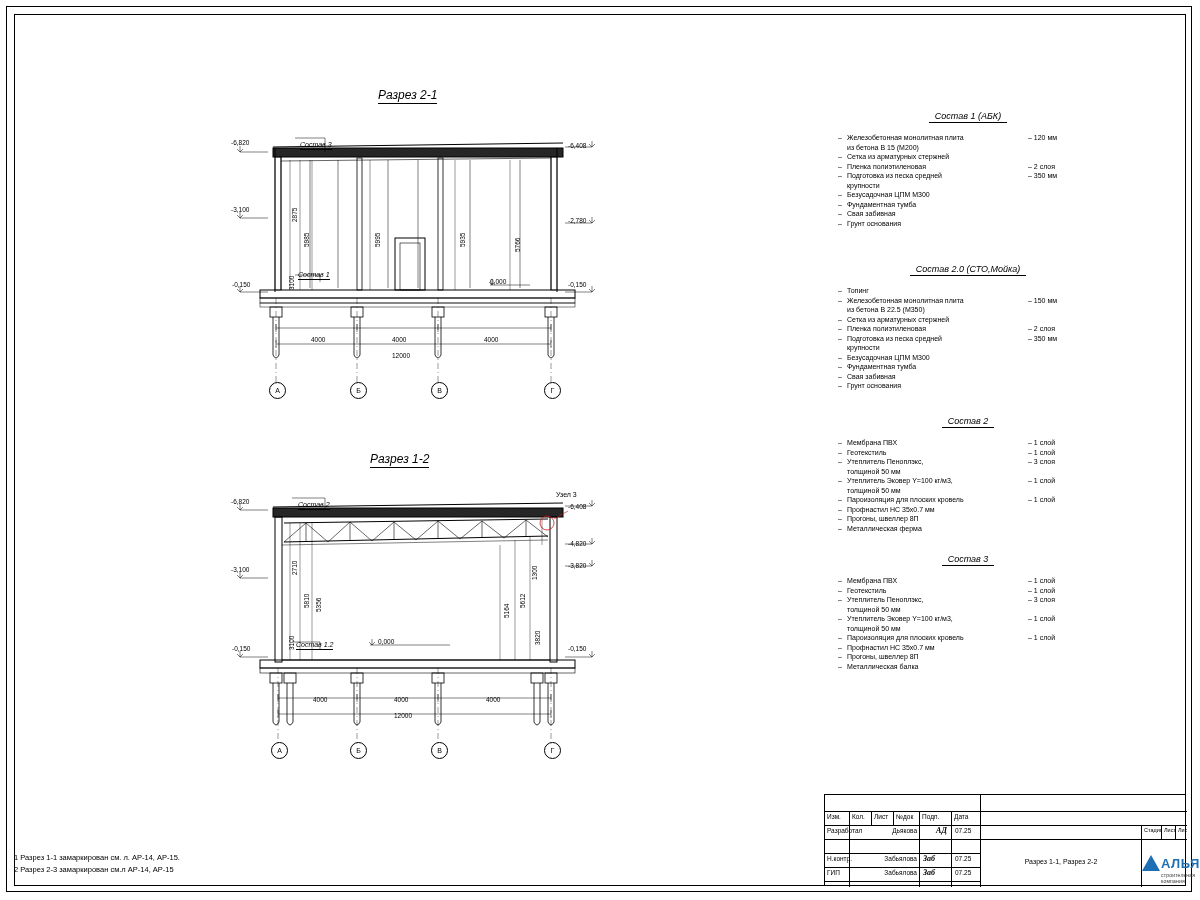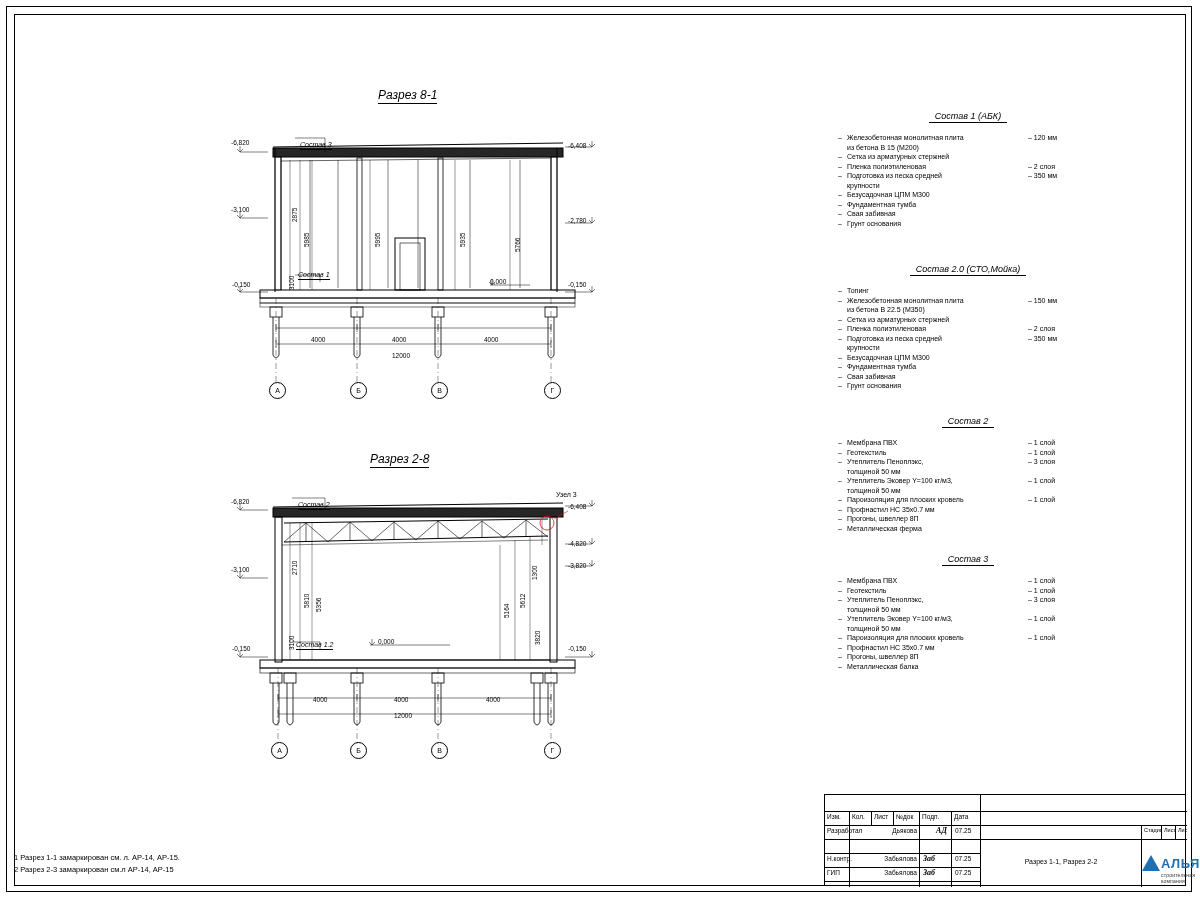--- a/index.html
+++ b/index.html
@@ -164,21 +164,21 @@
 </style>
 </head>
 <body>
 
 <div class="sheet">
 
   <div class="frame-outer"></div>
   <div class="frame-inner"></div>
 
   <div class="title-cut" style="left:378px; top:88px;">
-    <span class="underline">Разрез 8-1</span>
+    <span class="underline">Разрез 2-1</span>
   </div>
 
   <div>
     <svg width="400" height="280" style="position:absolute; left:220px; top:130px;">
 
       <rect x="53" y="18" width="290" height="9" fill="none" stroke="#000" stroke-width="1"></rect>
       <rect x="53" y="18" width="290" height="9" fill="#000" fill-opacity="0.85"></rect>
 
       <line x1="53" y1="17" x2="343" y2="13" stroke="#000" stroke-width="1"></line>
 
@@ -307,21 +307,21 @@
     <div class="dim-text" style="left:484px; top:336px;">4000</div>
     <div class="dim-text" style="left:392px; top:352px;">12000</div>
 
     <div class="axis-circle" style="left:269px; top:382px;">А</div>
     <div class="axis-circle" style="left:350px; top:382px;">Б</div>
     <div class="axis-circle" style="left:431px; top:382px;">В</div>
     <div class="axis-circle" style="left:544px; top:382px;">Г</div>
   </div>
 
   <div class="title-cut" style="left:370px; top:452px;">
-    <span class="underline">Разрез 2-8</span>
+    <span class="underline">Разрез 1-2</span>
   </div>
 
   <div>
     <svg width="400" height="300" style="position:absolute; left:220px; top:490px;">
 
       <rect x="53" y="18" width="290" height="9" fill="#000" fill-opacity="0.85" stroke="#000" stroke-width="1"></rect>
       <line x1="53" y1="17" x2="343" y2="13" stroke="#000" stroke-width="1"></line>
 
       <rect x="55" y="27" width="7" height="145" fill="none" stroke="#000" stroke-width="1"></rect>
       <rect x="330" y="27" width="7" height="145" fill="none" stroke="#000" stroke-width="1"></rect>

